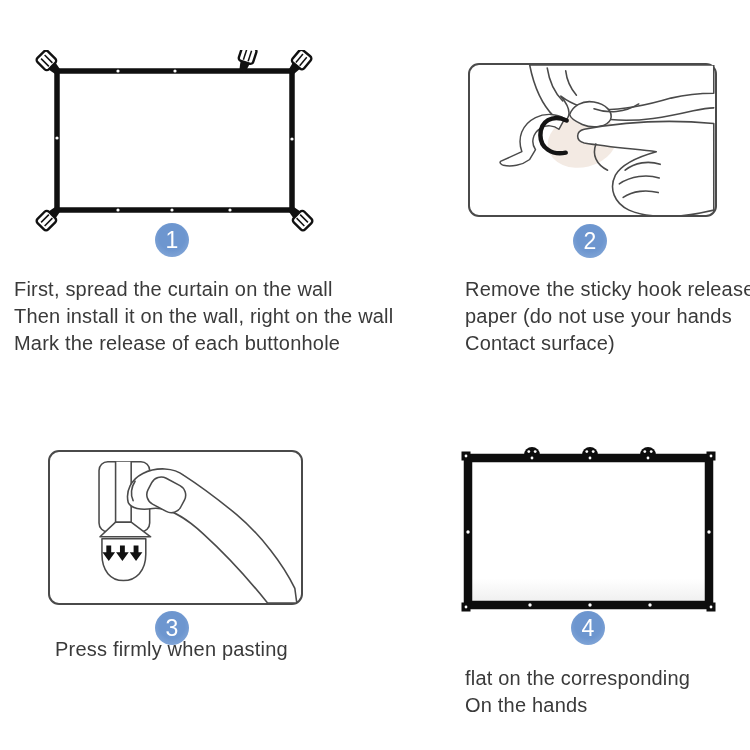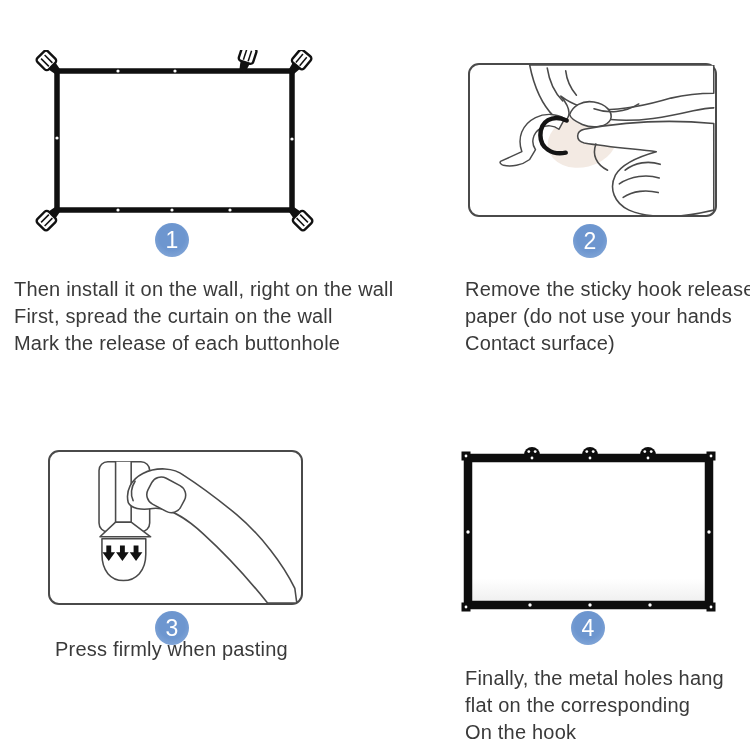--- a/index.html
+++ b/index.html
@@ -45,22 +45,22 @@
       <use href="#pin" transform="translate(213,19) rotate(18)"></use>
       <use href="#pin" transform="translate(262,21) rotate(40)"></use>
       <use href="#pin" transform="translate(27,160) rotate(-135)"></use>
       <use href="#pin" transform="translate(262,160) rotate(135)"></use>
     </g>
   </svg>
 
   <div class="badge" style="left: 155px; top: 223px;">1</div>
 
   <div class="caption" style="left:14px;top:276px">
+    <div>First, spread the curtain on the wall</div>
     <div>Then install it on the wall, right on the wall</div>
-    <div>First, spread the curtain on the wall</div>
     <div>Mark the release of each buttonhole</div>
   </div>
 
   <div class="panel" style="left:468px;top:63px;width:249px;height:154px">
     <svg viewBox="0 0 249 154">
 
       <ellipse cx="114" cy="78" rx="36" ry="27" fill="#f3eae3" transform="rotate(-14 114 78)"></ellipse>
 
       <g stroke="#4a4a4a" stroke-width="1.6" stroke-linejoin="round" stroke-linecap="round">
         <path d="M60,0 C64,20 72,40 85,53 C90,59 98,59 100,52 C102,45 97,38 92,32
@@ -172,18 +172,17 @@
         <circle cx="200" cy="165" r="1.7"></circle>
       <circle cx="82" cy="18" r="1.4"></circle>
         <circle cx="140" cy="18" r="1.4"></circle>
         <circle cx="198" cy="18" r="1.4"></circle>
     </g>
   </svg>
 
   <div class="badge" style="left:571px;top:611px">4</div>
 
   <div class="caption" style="left:465px;top:665px">
-    <div>Finally, the metal holes hang</div>
     <div>flat on the corresponding</div>
-    <div>On the hook</div>
+    <div>On the hands</div>
   </div>
 
 </div>
 
 </body></html>

